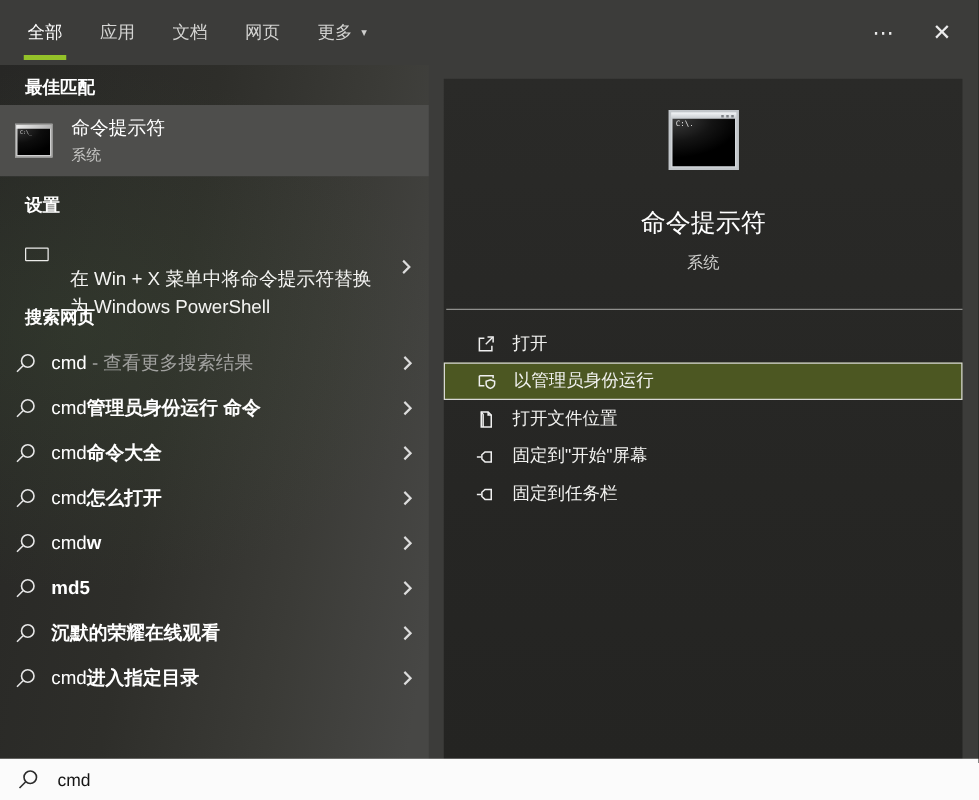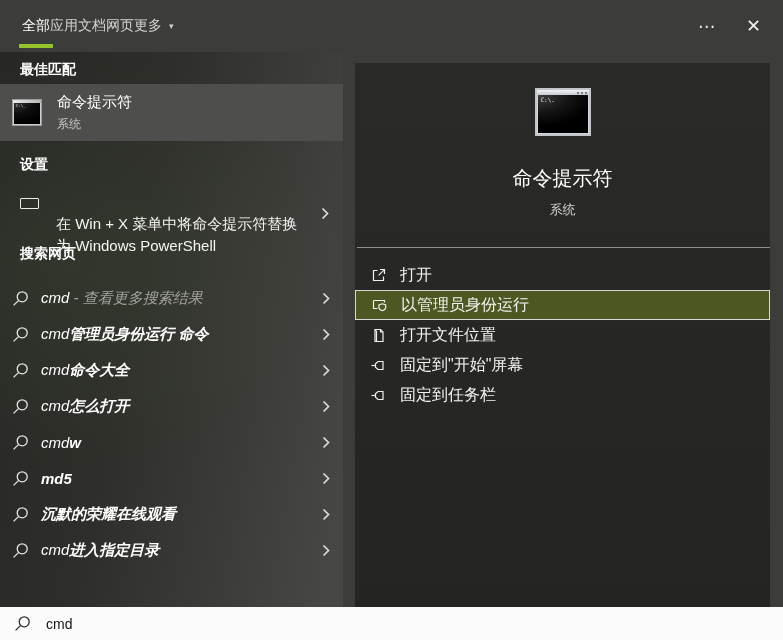--- a/index.html
+++ b/index.html
@@ -1,21 +1,21 @@
 <!DOCTYPE html>
 <html style="--accent: #94c229; --admin_bg: #4c5722; --admin_border: #d8d8d6;"><head>
 <meta charset="utf-8">
 <style>
   html,body{margin:0;padding:0;background:#1b1b1a;}
   .app{position:relative;width:783px;height:640px;background:#3c3c3a;overflow:hidden;
        font-family:"Liberation Sans","DejaVu Sans",sans-serif;color:#fff;-webkit-font-smoothing:antialiased;}
 
   
   .hdr{position:absolute;top:0;left:0;right:0;height:52px;display:flex;align-items:center;padding:0 22px;box-sizing:border-box;}
-  .tabs{display:flex;align-items:stretch;height:100%;}
+  .tabs{display:flex;gap:30px;align-items:stretch;height:100%;}
   .tab{position:relative;display:flex;align-items:center;font-size:14px;color:#d4d4d2;cursor:default;}
   .tab.active{color:#fff;}
   .tab.active::after{content:"";position:absolute;left:-3px;right:-3px;bottom:4px;height:4px;background:var(--accent,#94c229);}
   .tab .tri{font-size:9px;margin-left:7px;color:#cfcfcd;}
   .hdr-right{margin-left:auto;display:flex;align-items:center;gap:30px;}
   .dots3{color:#ececec;font-size:17px;letter-spacing:1px;line-height:1;}
   .closex{color:#ececec;font-size:18px;line-height:1;}
 
   
   .left{position:absolute;left:0;top:52px;width:343px;height:555px;
@@ -35,42 +35,42 @@
   .cmd-sm .body{flex:1;margin:0 1px 1px;position:relative;
         background:radial-gradient(130% 100% at 0% 0%, #343434 0%, #0d0d0d 55%, #000 100%);}
   .cmd-sm .p{position:absolute;top:1px;left:2px;font-size:4px;line-height:1;color:#d8d8d8;font-family:"DejaVu Sans Mono",monospace;}
 
   .settings-row{position:absolute;top:129px;left:0;right:0;display:flex;align-items:flex-start;
                 padding:12px 14px 0 20px;box-sizing:border-box;}
   .monitor{width:17px;height:9px;border:1.5px solid #ececea;border-radius:1px;margin-top:5px;flex:none;}
   .settings-text{margin-left:17px;width:242px;font-size:15px;line-height:22px;color:#f4f4f2;margin-top:20px;}
   .settings-row .chev{margin-left:auto;margin-top:14px;}
 
-  .sug-list{position:absolute;top:228px;left:0;right:0;font-style:italic;}
+  .sug-list{position:absolute;top:220px;left:0;right:0;}
   .sug-row{height:36px;display:flex;align-items:center;padding:0 13px 0 12px;box-sizing:border-box;}
   .sug-row .txt{margin-left:12px;font-size:15px;color:#fff;white-space:pre;}
   .sug-row .suf{font-weight:bold;}
   .sug-row.dim .suf{font-weight:normal;color:#a2a2a0;}
   .sug-row .chev{margin-left:auto;}
 
   
   .right{position:absolute;left:355px;top:63px;width:415px;height:544px;
          background:linear-gradient(180deg,#2a2a28 0%,#262624 60%,#242422 100%);}
   .cmd-lg{width:56px;height:48px;margin:25px auto 0;border:2px solid #c2c6ca;background:#d4d8dc;
           display:flex;flex-direction:column;box-sizing:border-box;}
   .cmd-lg .bar{height:5px;background:linear-gradient(180deg,#f2f4f6,#c6cace);display:flex;justify-content:flex-end;align-items:center;gap:2px;padding-right:2px;}
   .cmd-lg .dot{width:2px;height:2px;background:#7a7e82;}
   .cmd-lg .body{flex:1;margin:0 1px 1px;position:relative;
         background:radial-gradient(140% 105% at 0% 0%, #3e3e3e 0%, #141414 45%, #000 78%);}
   .cmd-lg .p{position:absolute;top:2px;left:3px;font-size:6px;line-height:1;color:#e4e4e4;font-family:"DejaVu Sans Mono",monospace;}
   .app-title{text-align:center;font-size:20px;color:#fff;margin-top:29px;}
   .app-sub{text-align:center;font-size:13px;color:#d0d0ce;margin-top:9px;}
   .divider{border-top:1px solid #8f8f8d;margin:28px 0 0 2px;}
   .actions{margin-top:12px;}
-  .action-row{height:30px;display:flex;align-items:center;gap:13px;padding-left:15px;font-size:16px;color:#f2f2f0;box-sizing:border-box;text-align:center;}
+  .action-row{height:30px;display:flex;align-items:center;gap:13px;padding-left:25px;font-size:14px;color:#f2f2f0;box-sizing:border-box;text-align:center;}
   .action-row.admin{background:var(--admin_bg,#4c5722);border:1px solid var(--admin_border,#d8d8d6);}
 
   
   .sbar{position:absolute;left:0;bottom:0;width:100%;height:33px;background:#fbfbfb;
         display:flex;align-items:center;padding-left:14px;gap:13px;box-sizing:border-box;}
   .sbar input{border:none;outline:none;background:transparent;font-size:14px;color:#141414;flex:1;
         font-family:"Liberation Sans","DejaVu Sans",sans-serif;}
   svg{display:block;}
 </style>
 </head>

